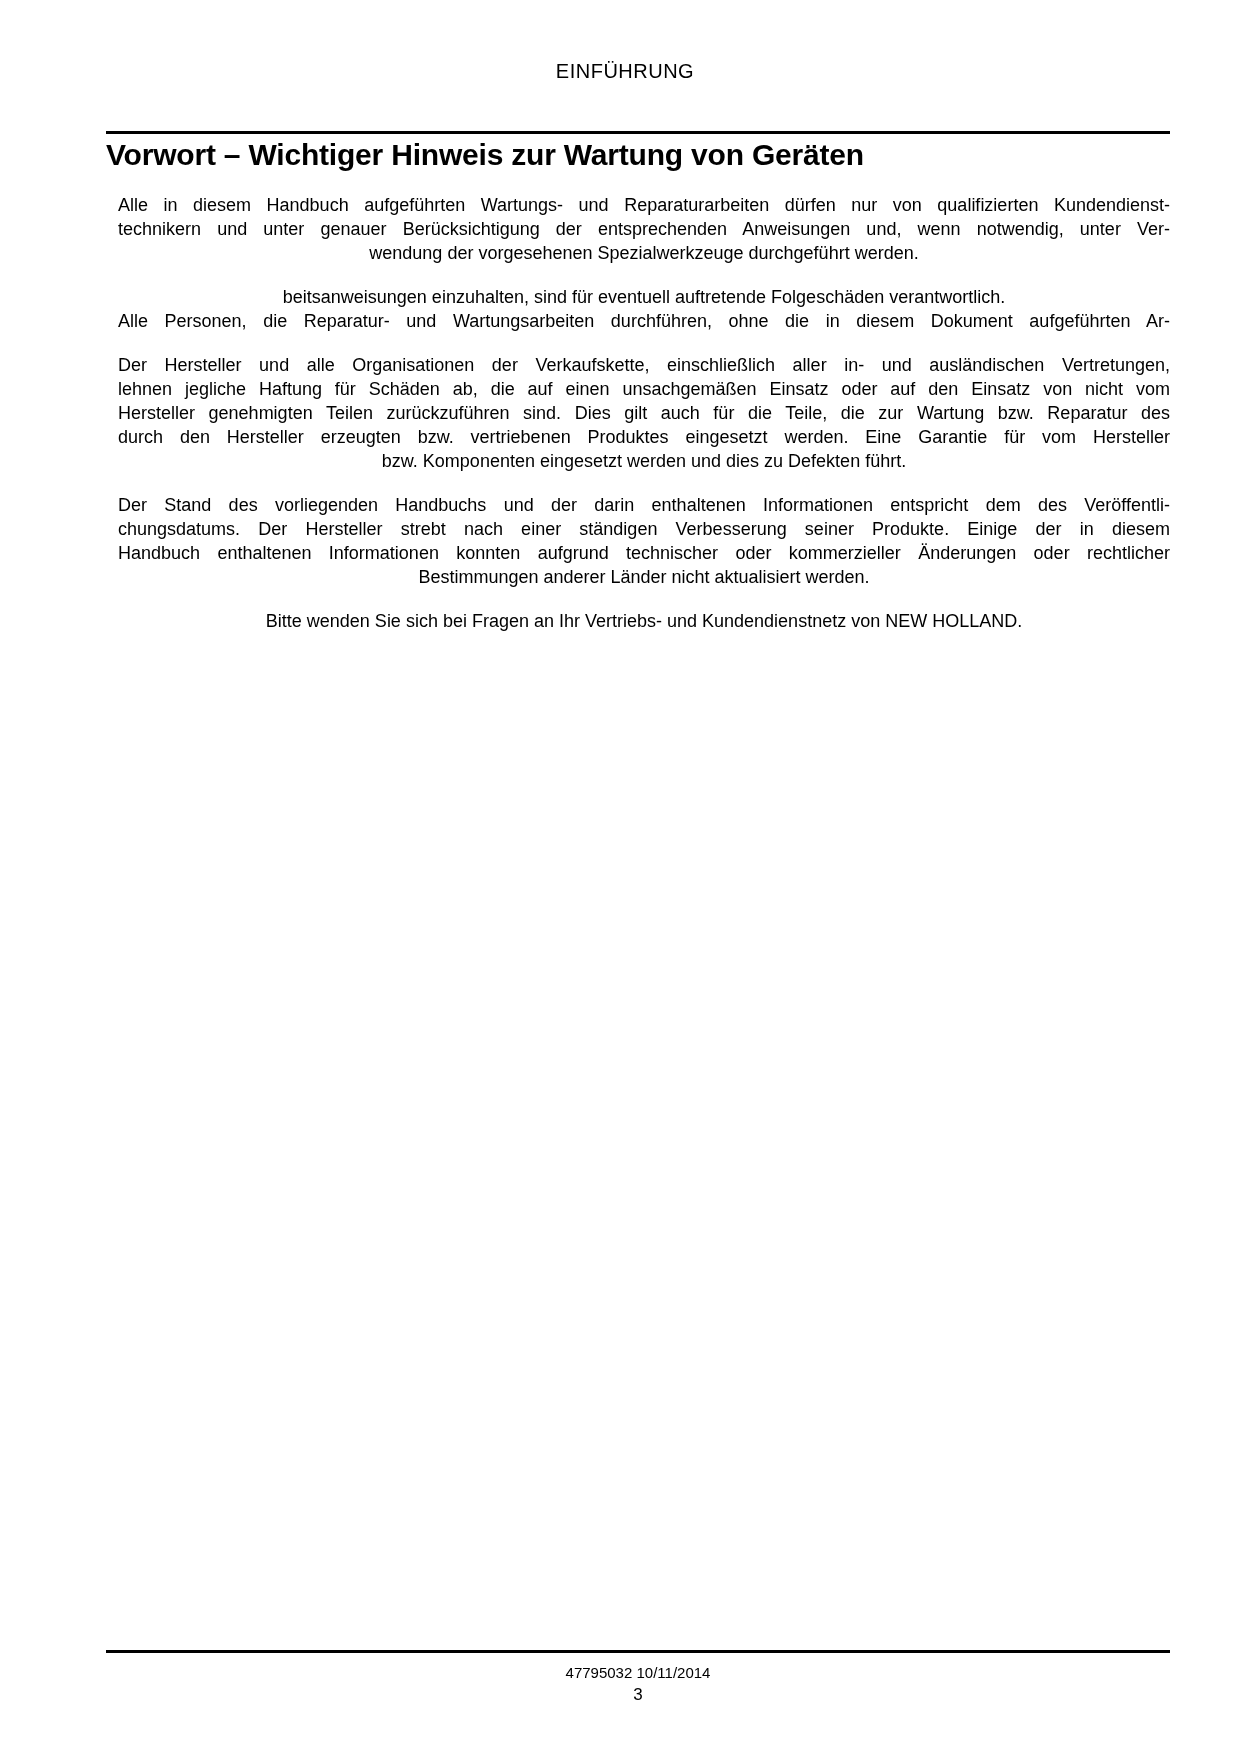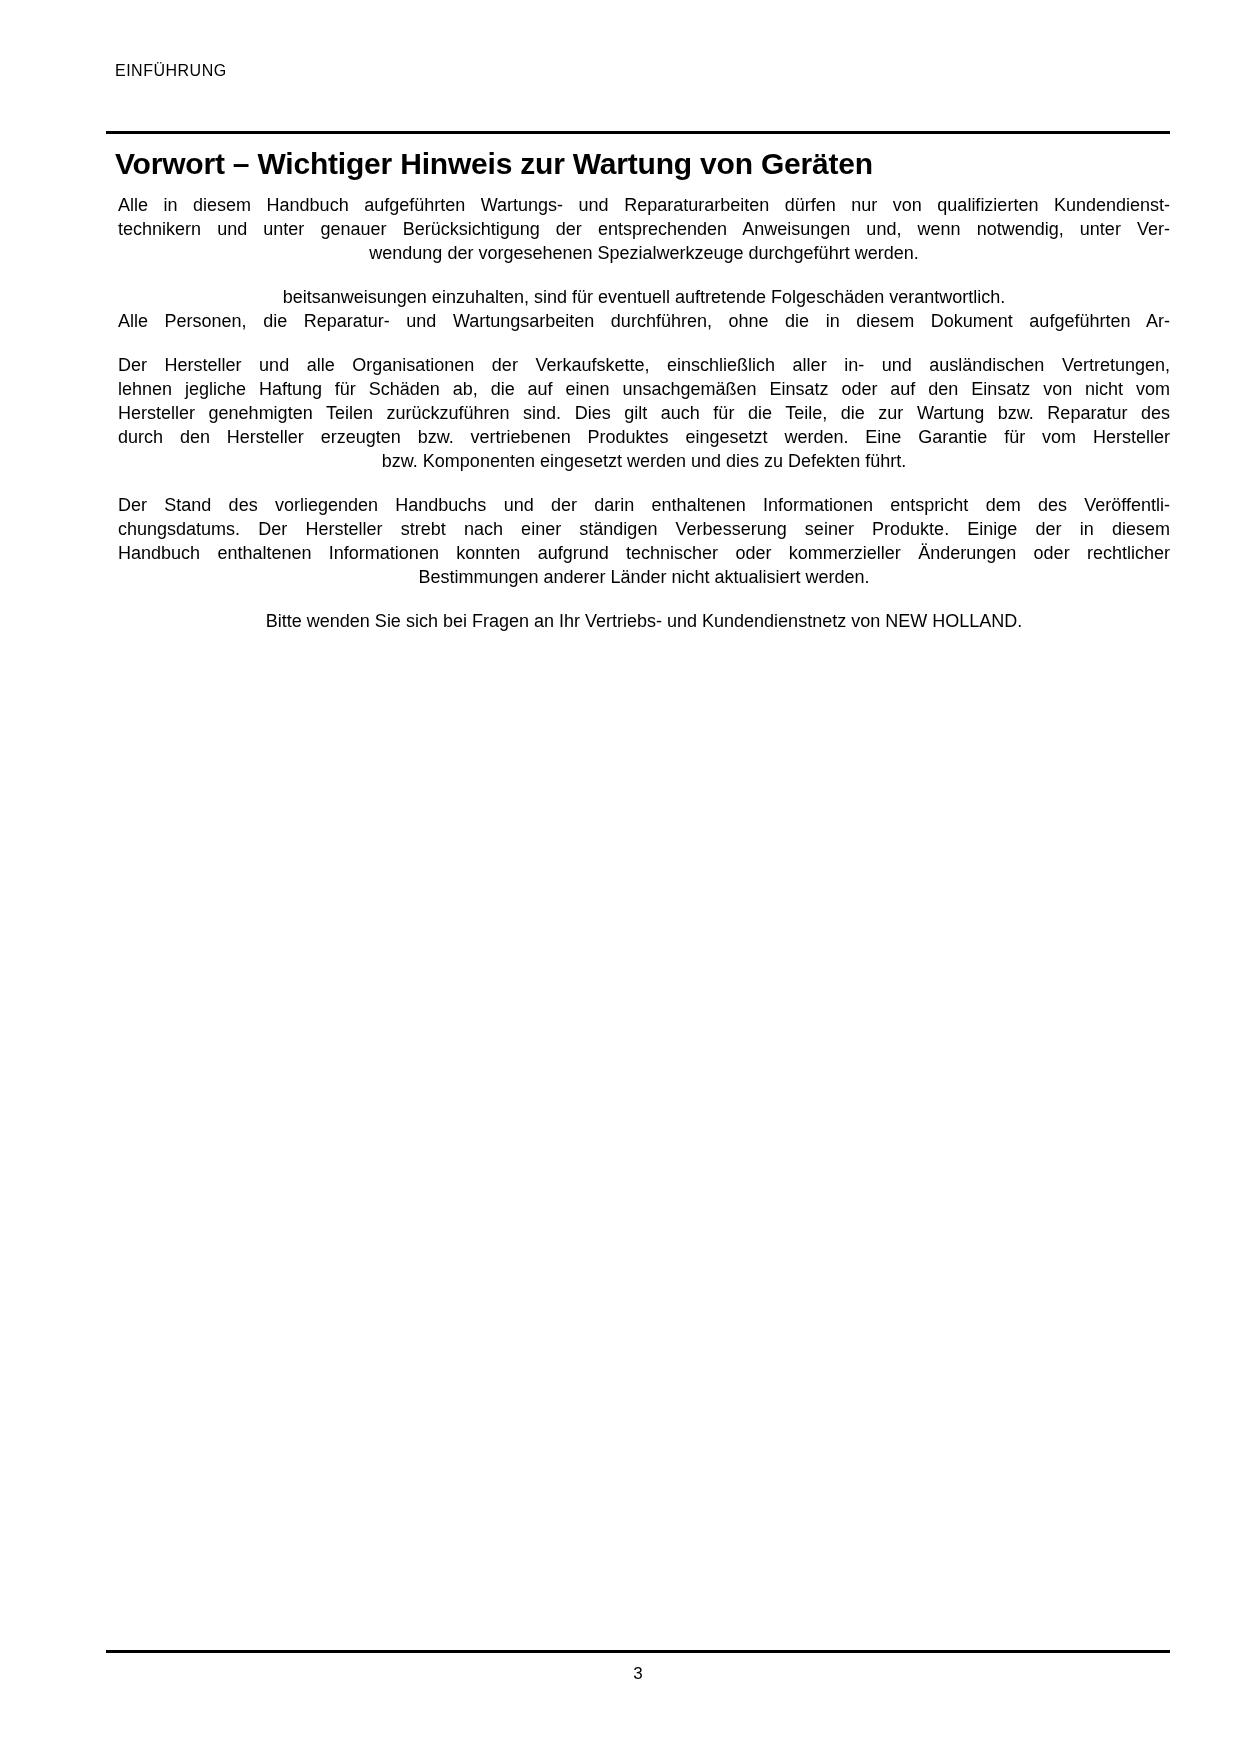--- a/index.html
+++ b/index.html
@@ -13,40 +13,41 @@
     height: 1754px;
     background: #ffffff;
     color: #000000;
     font-family: "Liberation Sans", sans-serif;
     margin: 0 auto;
     overflow: hidden;
   }
   .running-header {
     position: absolute;
     top: 60px;
-    left: 115px;
+    left: 93px;
     width: 1064px;
-    font-size: 16px;
+    text-align: center;
+    font-size: 20px;
     letter-spacing: 0.5px;
     line-height: 22px;
   }
   .top-rule {
     position: absolute;
     top: 131px;
     left: 106px;
     width: 1064px;
     height: 3px;
     background: #000000;
   }
   .doc-title {
     position: absolute;
     top: 138px;
     left: 106px;
     width: 1064px;
-    margin: 9px;
+    margin: 0;
     font-size: 30px;
     line-height: 34px;
     font-weight: bold;
     letter-spacing: -0.2px;
     white-space: nowrap;
   }
   .body-text {
     position: absolute;
     top: 193px;
     left: 106px;
@@ -127,16 +128,17 @@
     </p>
 
     <p class="para">
       <span class="line">Bitte wenden Sie sich bei Fragen an Ihr Vertriebs- und Kundendienstnetz von NEW HOLLAND.</span>
     </p>
 
   </section>
 
   <div class="page-footer">
     <div class="bottom-rule"></div>
+    <div class="doc-ref">47795032 10/11/2014</div>
     <div class="page-num">3</div>
   </div>
 
 </div>
 
 </body></html>

